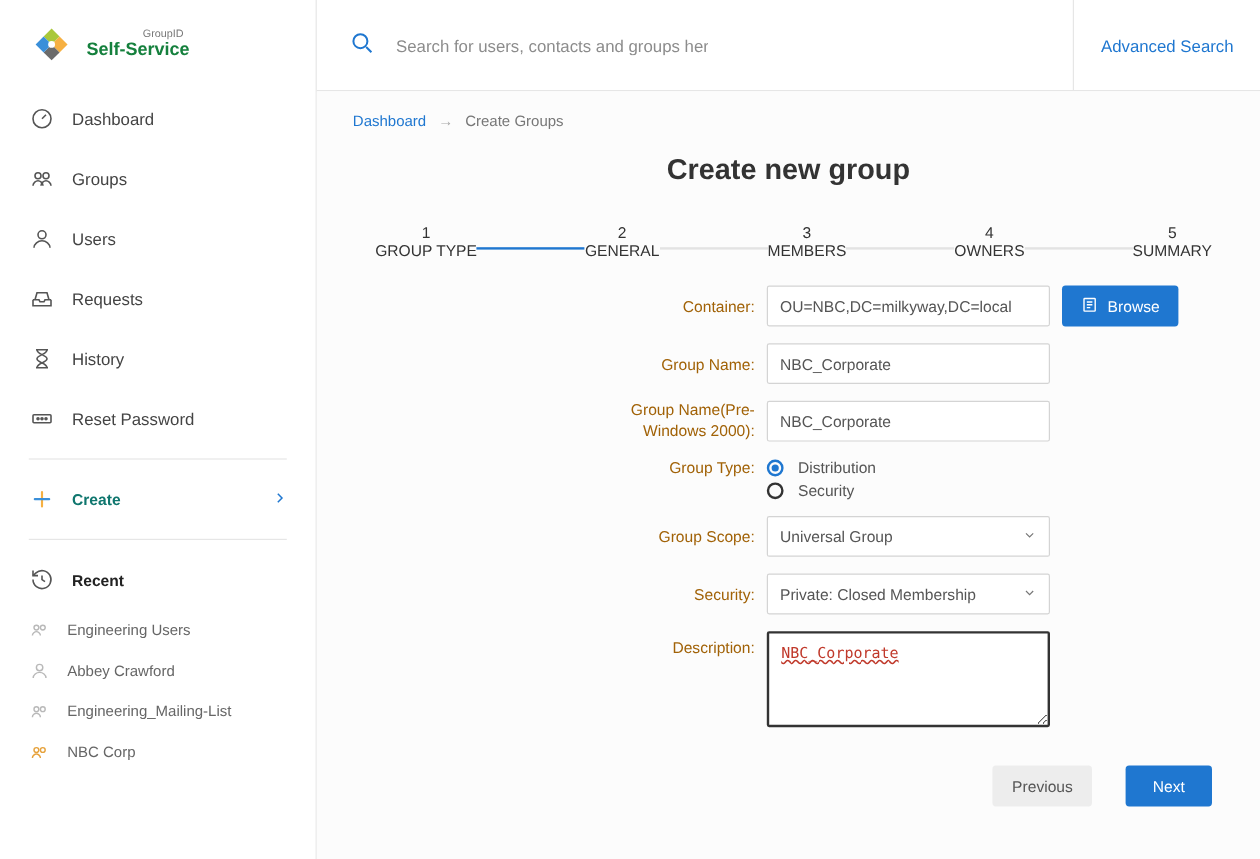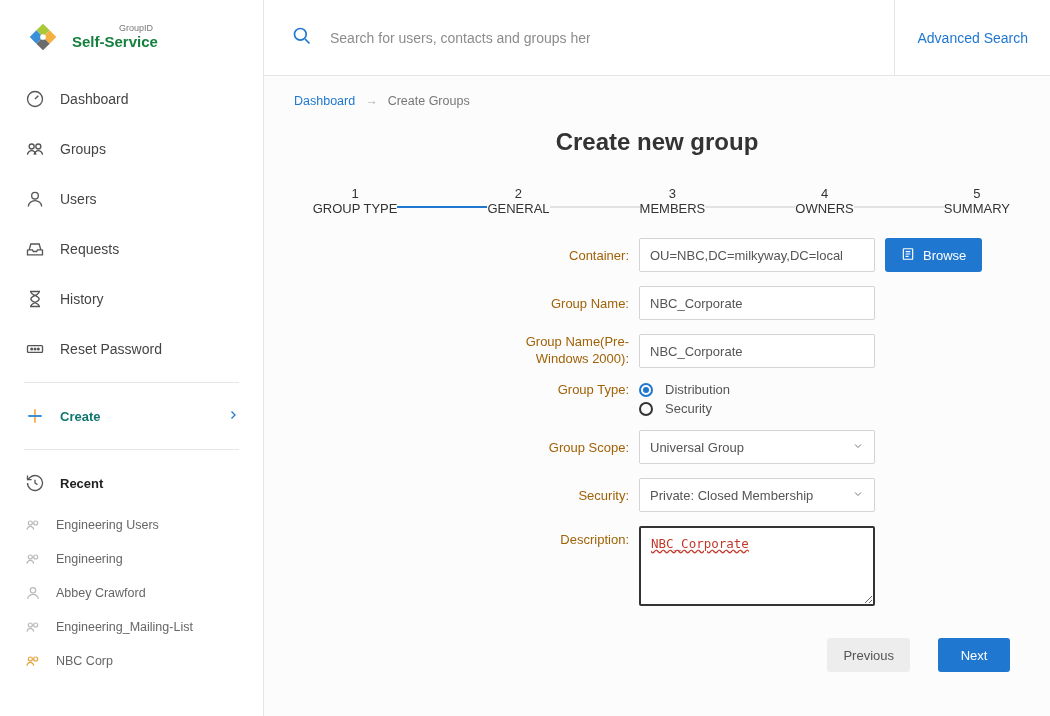--- a/index.html
+++ b/index.html
@@ -271,30 +271,20 @@
               <circle cx="8" cy="9" r="3"></circle>
               <circle cx="16" cy="9" r="3"></circle>
               <path d="M3 19c0-3 3-5 5-5s5 2 5 5"></path>
             </svg>
         </span>
         <span>Engineering Users</span>
       </li>
       <li>
         <span class="mini-icon">
           <svg width="16" height="16" viewBox="0 0 24 24" fill="none" stroke="currentColor" stroke-width="1.8">
-              <circle cx="8" cy="9" r="3"></circle>
-              <circle cx="16" cy="9" r="3"></circle>
-              <path d="M3 19c0-3 3-5 5-5s5 2 5 5"></path>
-            </svg>
-        </span>
-        <span>Engineering</span>
-      </li>
-      <li>
-        <span class="mini-icon">
-          <svg width="16" height="16" viewBox="0 0 24 24" fill="none" stroke="currentColor" stroke-width="1.8">
               <circle cx="12" cy="8" r="4"></circle>
               <path d="M4 21c0-4 4-7 8-7s8 3 8 7"></path>
             </svg>
         </span>
         <span>Abbey Crawford</span>
       </li>
       <li>
         <span class="mini-icon">
           <svg width="16" height="16" viewBox="0 0 24 24" fill="none" stroke="currentColor" stroke-width="1.8">
               <circle cx="8" cy="9" r="3"></circle>

